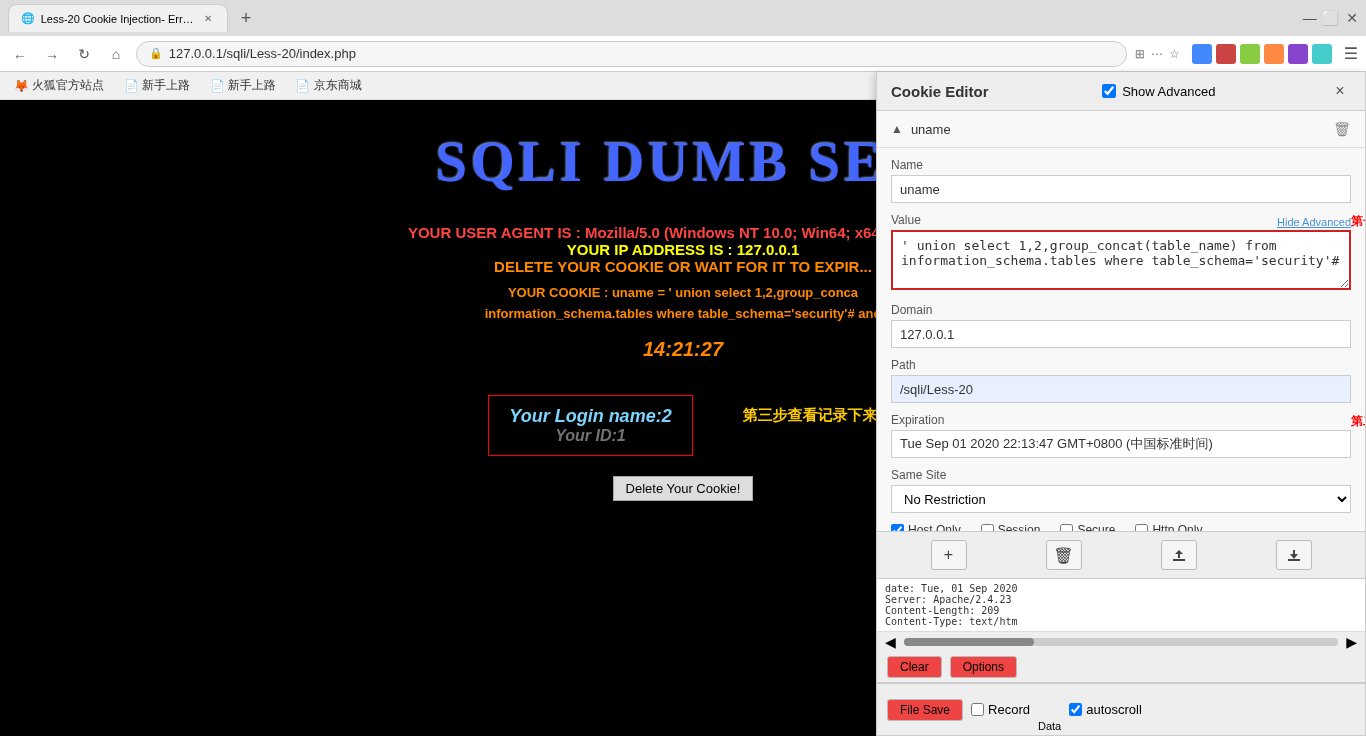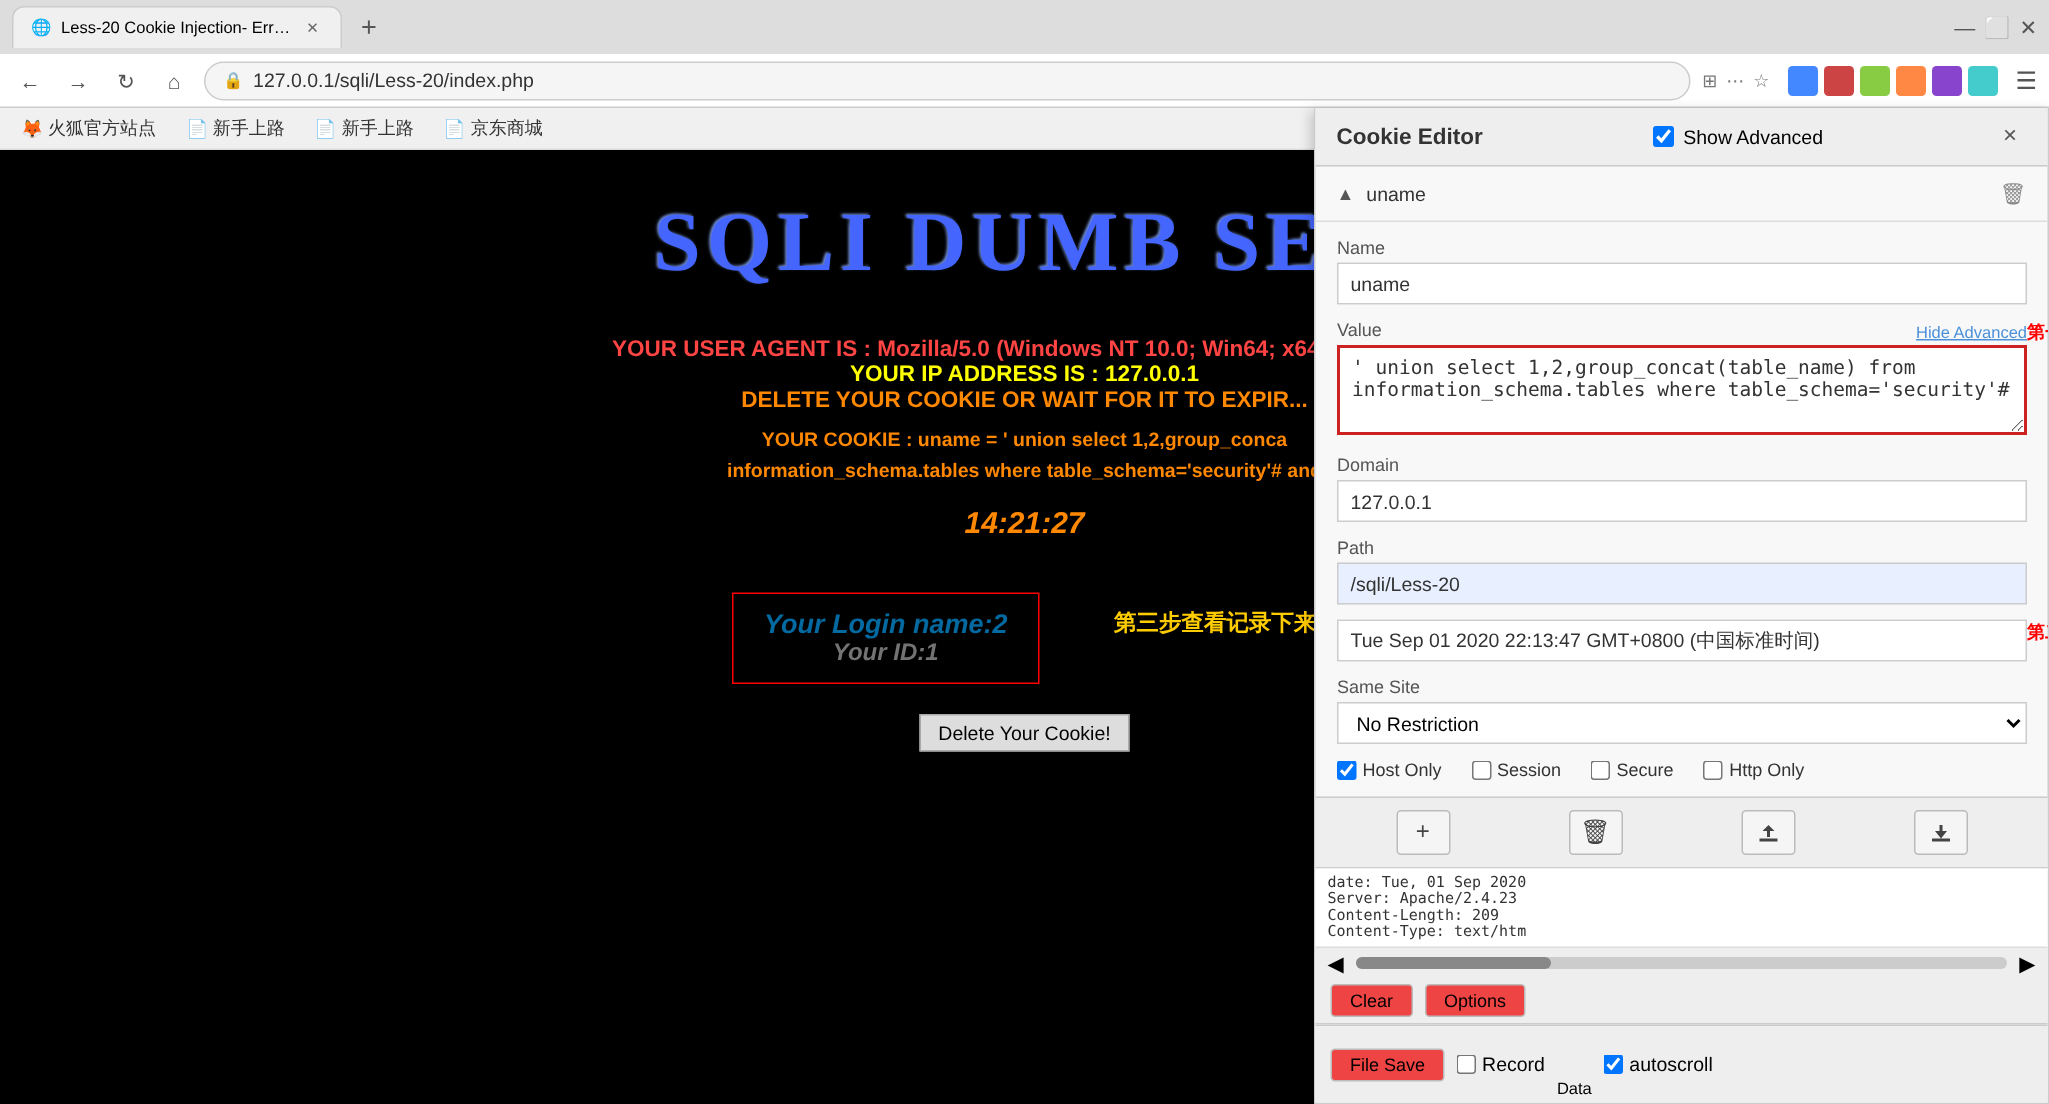--- a/index.html
+++ b/index.html
@@ -21,21 +21,21 @@
 
     
     .page-content { position: absolute; top: 100px; left: 0; right: 0; bottom: 0; background: #000; overflow: hidden; }
     .sqli-title { font-family: 'Times New Roman', serif; font-size: 56px; font-weight: bold; color: #4466ff; text-shadow: 2px 2px 4px #000, -1px -1px 2px #88aaff; text-align: center; padding-top: 30px; letter-spacing: 4px; }
     .page-info { text-align: center; margin-top: 30px; }
     .user-agent-line { color: #ff4444; font-size: 15px; font-weight: bold; }
     .ip-line { color: #ffff00; font-size: 15px; font-weight: bold; }
     .delete-line { color: #ff8800; font-size: 15px; font-weight: bold; }
     .cookie-line { color: #ff8800; font-size: 13px; font-weight: bold; margin-top: 8px; line-height: 1.6; }
     .login-box { border: 1px solid red; display: inline-block; padding: 10px 20px; margin-top: 20px; }
-    .login-name { color: #0369a1; font-size: 18px; font-weight: bold; font-style: italic; text-align: center; }
+    .login-name { color: #7dd3fc; font-size: 18px; font-weight: bold; font-style: italic; text-align: center; }
     .login-pass { color: #cccccc; font-size: 14px; }
     .login-id { color: #737373; font-size: 16px; font-weight: bold; font-style: italic; }
     .annotation-yellow { color: #ffcc00; font-size: 15px; font-weight: bold; margin-left: 20px; }
     .delete-btn { background: #ddd; border: 1px solid #aaa; padding: 4px 12px; cursor: pointer; font-size: 13px; margin-top: 10px; }
 
     
     .cookie-editor { position: absolute; top: 72px; right: 0; width: 490px; background: #f8f8f8; border: 1px solid #ccc; border-top: none; box-shadow: -2px 2px 8px rgba(0,0,0,0.2); z-index: 100; display: flex; flex-direction: column; bottom: 0; }
     .cookie-editor-header { display: flex; align-items: center; justify-content: space-between; padding: 8px 14px; background: #eeeeee; border-bottom: 1px solid #ccc; }
     .cookie-editor-title { font-size: 15px; font-weight: bold; color: #333; }
     .show-advanced-area { display: flex; align-items: center; gap: 6px; }
@@ -202,20 +202,21 @@
       <label class="form-label">Domain</label>
       <input type="text" class="form-input" value="127.0.0.1" style="">
     </div>
 
     <div class="form-group">
       <label class="form-label">Path</label>
       <input type="text" class="form-input" value="/sqli/Less-20" style="background: rgb(232, 240, 255);">
     </div>
 
     <div class="form-group" style="position:relative;">
+      <label class="form-label">Expiration</label>
       <input type="text" class="form-input" value="Tue Sep 01 2020 22:13:47 GMT+0800 (中国标准时间)" style="">
       <div style="position:absolute;right:-60px;top:0;color:#ff0000;font-size:12px;font-weight:bold;white-space:nowrap;">第二步保存</div>
     </div>
 
     <div class="form-group">
       <label class="form-label">Same Site</label>
       <select class="same-site-select">
         <option>No Restriction</option>
         <option>Lax</option>
         <option>Strict</option>

